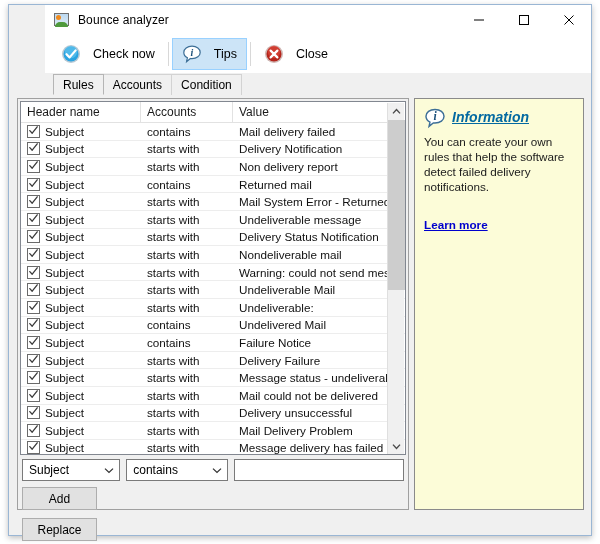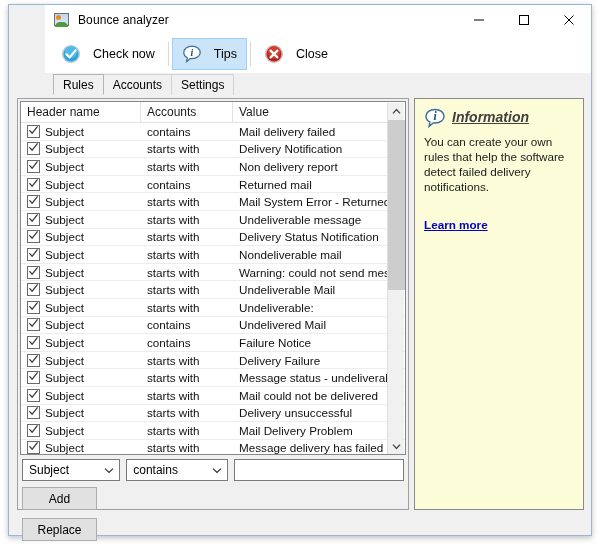--- a/index.html
+++ b/index.html
@@ -276,21 +276,21 @@
   }
   .info-head {
     display: flex; align-items: center; gap: 8px;
     margin-bottom: 7px;
   }
   .info-title {
     font-size: 14px;
     font-weight: bold;
     font-style: italic;
     text-decoration: underline;
-    color: #404040;
+    color: #0369a1;
   }
   .info-text {
     font-size: 11.7px;
     color: #1b1b1b;
     line-height: 15px;
   }
   .info-link {
     display: inline-block;
     margin-top: 24px;
     font-size: 11.7px;
@@ -374,21 +374,21 @@
   </div>
 
   <div class="tabstrip">
     <div class="tab active">
         <span>Rules</span>
       </div>
     <div class="tab">
         <span>Accounts</span>
       </div>
     <div class="tab">
-        <span>Settings</span>
+        <span>Condition</span>
       </div>
   </div>
 
   <div class="body">
 
     <div class="leftpane">
 
       <div class="listview">
         <div class="lv-header">
           <div class="hcell c1">Header name</div>

